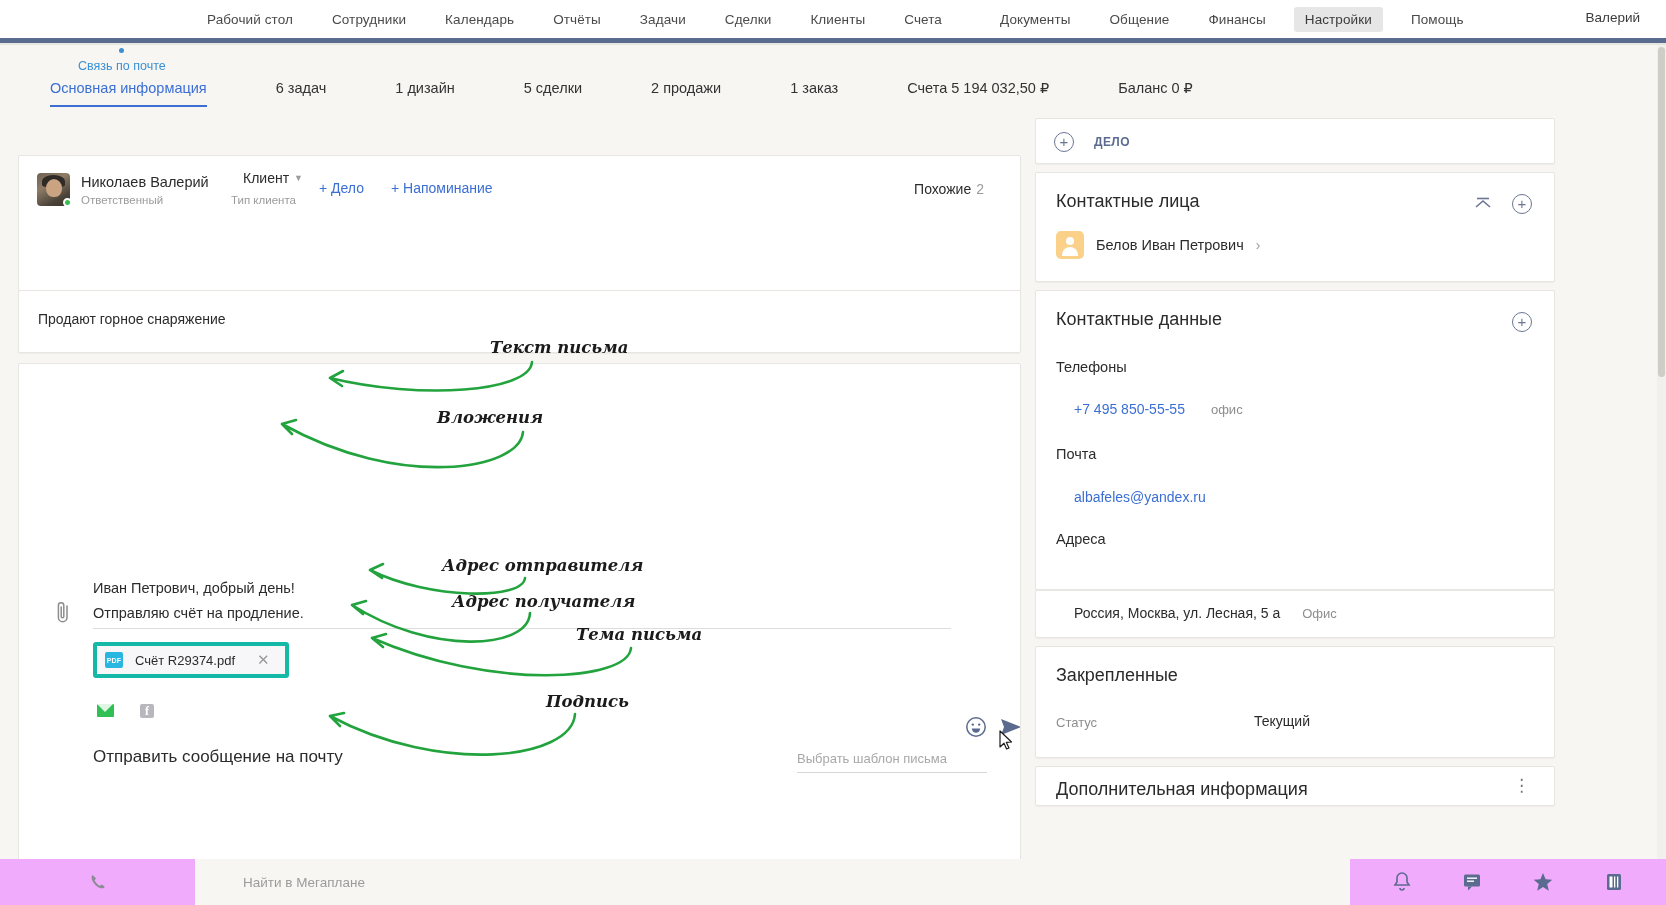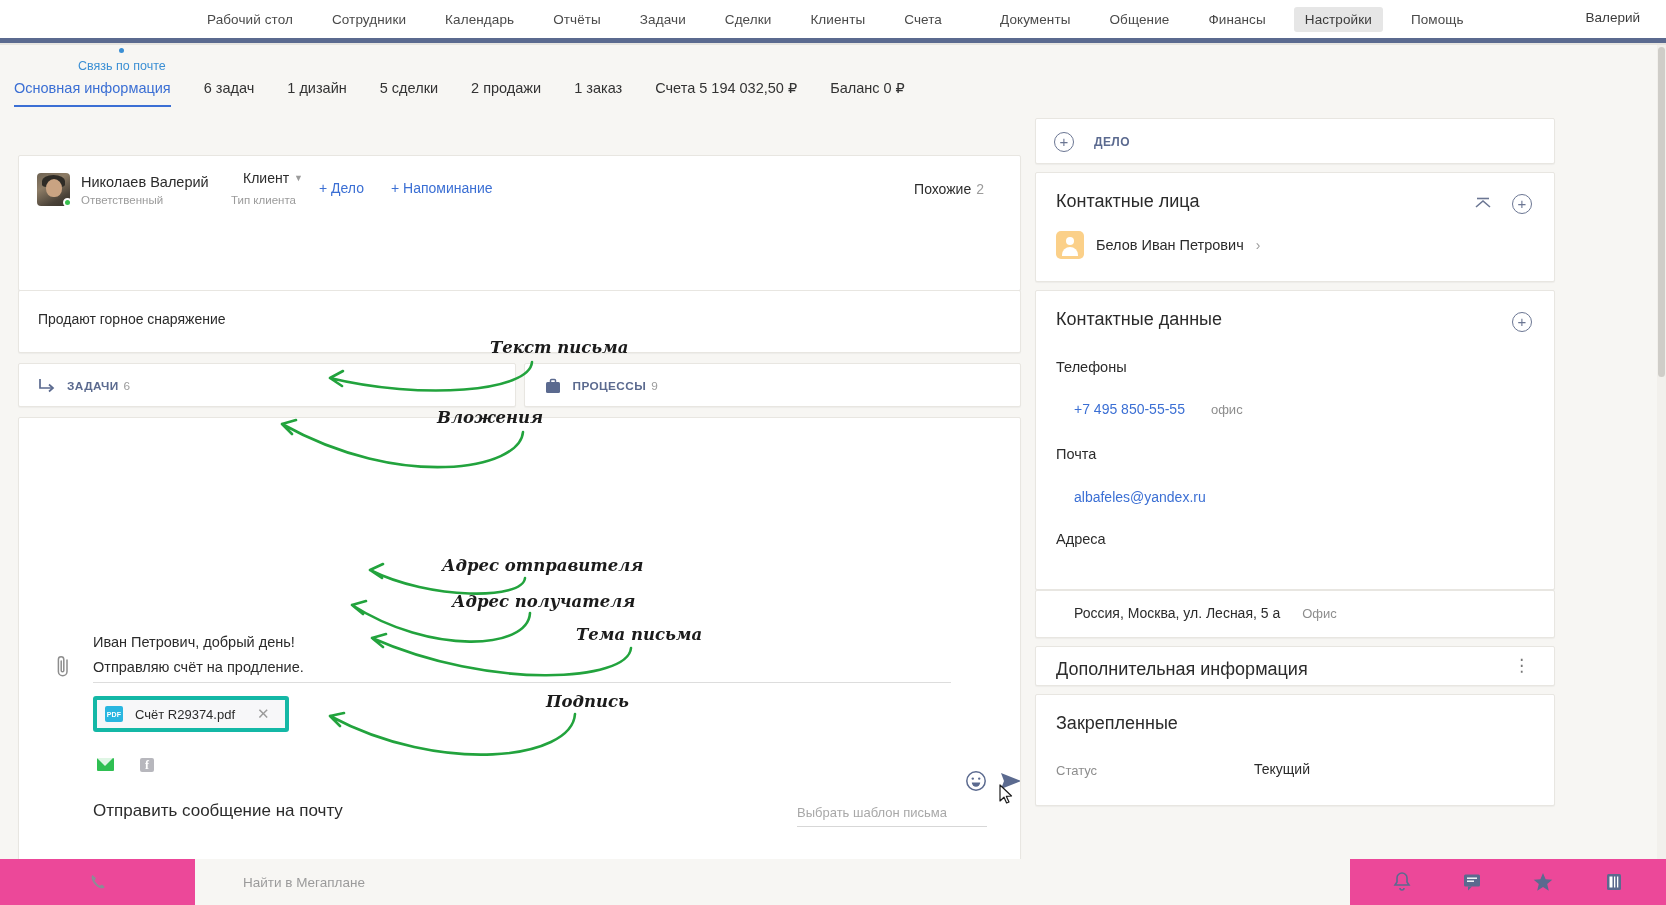--- a/index.html
+++ b/index.html
@@ -44,21 +44,21 @@
     display: flex; align-items: center; gap: 6px; flex-direction: column;
   }
   .dot-blue { width: 5px; height: 5px; border-radius: 50%; background: #3b8fd4; display:inline-block;}
 
   .tabsrow {
     position: absolute; left: 14px; top: 80px; width: 1640px; height: 32px;
     display: flex; align-items: flex-start;
   }
   .tab {
     font-size: 14.5px; color: #333; padding: 0 0 9px 0; margin-right: 33px;
-    white-space: nowrap; cursor: pointer;
+    white-space: nowrap; cursor: pointer; margin-left: 36px;
   }
   .tab.active { color: #3b6fd4; border-bottom: 2px solid #3b6fd4; }
 
   
   .card {
     background: #ffffff; border: 1px solid #e8e6e1; border-radius: 2px;
     box-shadow: 0 1px 1px rgba(0,0,0,0.04);
   }
 
   
@@ -184,21 +184,21 @@
   
   .anno {
     position: absolute; font-family: "DejaVu Serif", serif; font-style: italic;
     font-weight: 700; font-size: 16.5px; color: #1b1b1b; white-space: nowrap;
   }
   .anno-svg { position: absolute; left: 0; top: 0; pointer-events: none; }
 
   
   .bottombar {
     position: absolute; left: 0; bottom: 0; width: 1666px; height: 46px;
-    background: #ec4899; display: flex; align-items: center;
+    background: #f0abfc; display: flex; align-items: center;
   }
   .bb-phone { width: 195px; display: flex; justify-content: center; color: #8c8c96; }
   .bb-search {
     flex: 1; height: 46px; background: #f7f6f3; display: flex; align-items: center;
     padding-left: 48px; font-size: 13.5px; color: #9b9b9b;
   }
   .bb-icons { display: flex; align-items: center; gap: 50px; padding: 0 42px; color: #5b6a8f; }
 
   .scrollbar {
     position: absolute; right: 0; top: 45px; width: 9px; height: 814px; background: #f2f0ec;
@@ -265,40 +265,20 @@
       <div class="c-link2">+ Напоминание</div>
       <div class="c-similar">
         <span>Похожие</span><span class="n">2</span>
       </div>
     </div>
 
     <div class="card desc-card">
       <div class="desc-text">Продают горное снаряжение</div>
     </div>
 
-    <div class="strip-row">
-      <div class="card strip">
-        <svg class="strip-ico" viewBox="0 0 20 20">
-          <path d="M3 3 V12 H15" stroke="#5b6a8f" stroke-width="1.7" fill="none"></path>
-          <path d="M12 8.5 L16 12 L12 15.5" stroke="#5b6a8f" stroke-width="1.7" fill="none"></path>
-        </svg>
-        <div class="strip-label">
-          <span>ЗАДАЧИ</span><span class="strip-count">6</span>
-        </div>
-      </div>
-      <div class="card strip">
-        <svg class="strip-ico" viewBox="0 0 20 20">
-          <rect x="3" y="6" width="14" height="11" rx="1.5" fill="#5b6a8f"></rect>
-          <path d="M7.5 6 V4.5 a1 1 0 0 1 1-1 h3 a1 1 0 0 1 1 1 V6" stroke="#5b6a8f" stroke-width="1.5" fill="none"></path>
-        </svg>
-        <div class="strip-label">
-          <span>ПРОЦЕССЫ</span><span class="strip-count">9</span>
-        </div>
-      </div>
-    </div>
 
     <div class="card composer">
 
       <svg class="clip-ico" width="20" height="26" viewBox="0 0 20 26">
         <path d="M14 6 v11.5 a4.3 4.3 0 0 1 -8.6 0 V5.5 a2.7 2.7 0 0 1 5.4 0 V16.5 a1.3 1.3 0 0 1 -2.6 0 V7" stroke="#8d8d8d" stroke-width="1.5" fill="none" stroke-linecap="round"></path>
       </svg>
 
       <div class="msg-l1">Иван Петрович, добрый день!</div>
       <div class="msg-l2">Отправляю счёт на продление.</div>
       <div class="msg-rule"></div>
@@ -468,29 +448,29 @@
     </div>
 
     <div class="card r-card" style="height:48px;margin-top:-8px;">
       <div style="position:absolute;left:38px;top:14px;display:flex;align-items:baseline;gap:22px;">
         <span class="r-val">Россия, Москва, ул. Лесная, 5 а</span>
         <span class="r-muted">Офис</span>
       </div>
     </div>
 
 
-    <div class="card r-card" style="height:40px;">
-      <div class="r-title" style="position:absolute;left:20px;top:12px;">Дополнительная информация</div>
-      <span class="kebab" style="top:8px;right:22px;">⋮</span>
-    </div>
-
     <div class="card r-card" style="height:112px;">
       <div class="r-title" style="position:absolute;left:20px;top:18px;">Закрепленные</div>
       <div class="r-muted" style="position:absolute;left:20px;top:68px;">Статус</div>
       <div class="r-val" style="position:absolute;left:218px;top:66px;">Текущий</div>
+    </div>
+
+    <div class="card r-card" style="height:40px;">
+      <div class="r-title" style="position:absolute;left:20px;top:12px;">Дополнительная информация</div>
+      <span class="kebab" style="top:8px;right:22px;">⋮</span>
     </div>
   </div>
 
   <svg class="anno-svg" width="1666" height="905" viewBox="0 0 1666 905">
     <g fill="none" stroke="#22a33d" stroke-width="2.6" stroke-linecap="round">
       <path d="M532 362 C 530 392, 420 400, 330 378 M330 378 l 13 -7 M330 378 l 12 8"></path>
       <path d="M523 432 C 520 470, 400 490, 282 424 M282 424 l 14 -4 M282 424 l 10 10"></path>
       <path d="M525 578 C 523 600, 430 600, 370 570 M370 570 l 13 -6 M370 570 l 12 8"></path>
       <path d="M530 613 C 528 650, 430 655, 352 605 M352 605 l 14 -4 M352 605 l 11 9"></path>
       <path d="M631 648 C 628 682, 490 690, 372 638 M372 638 l 14 -4 M372 638 l 11 9"></path>

